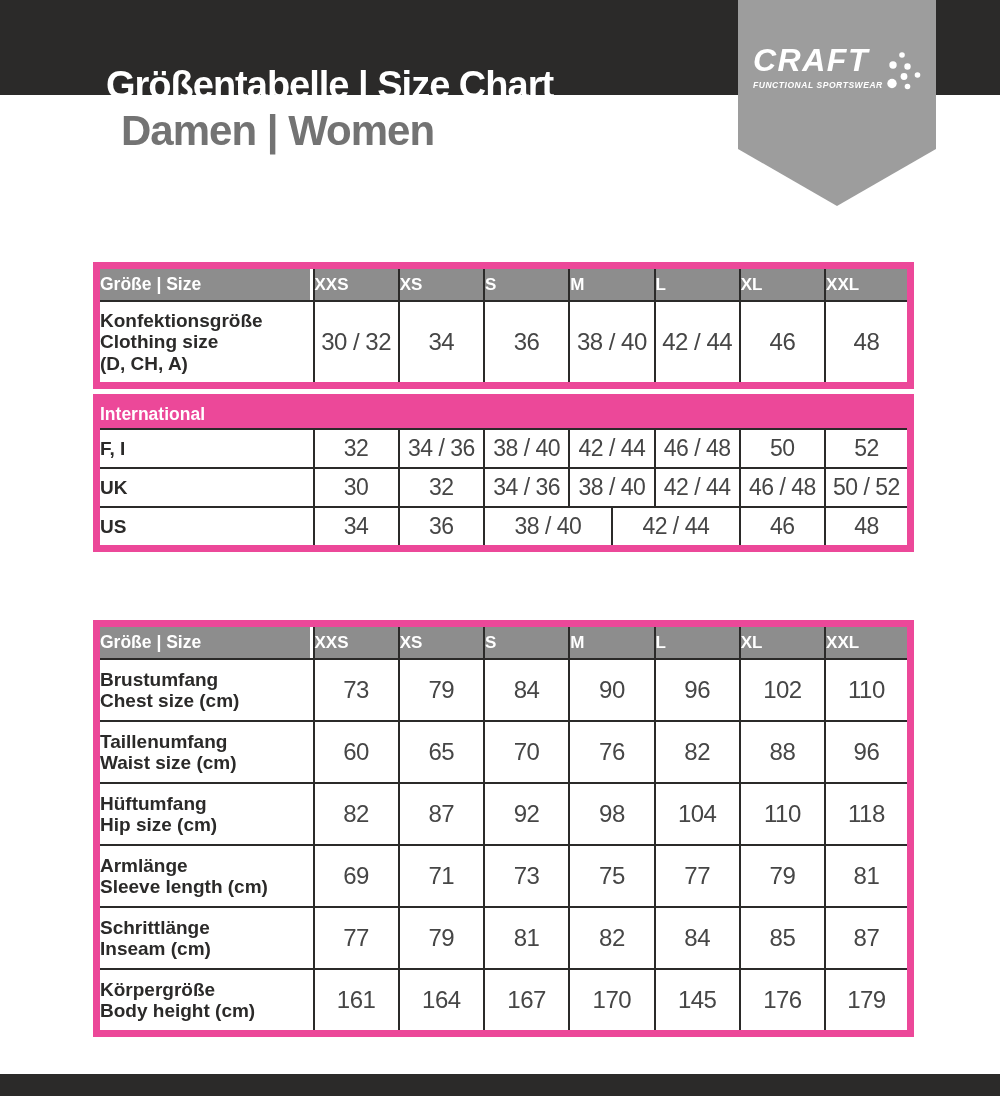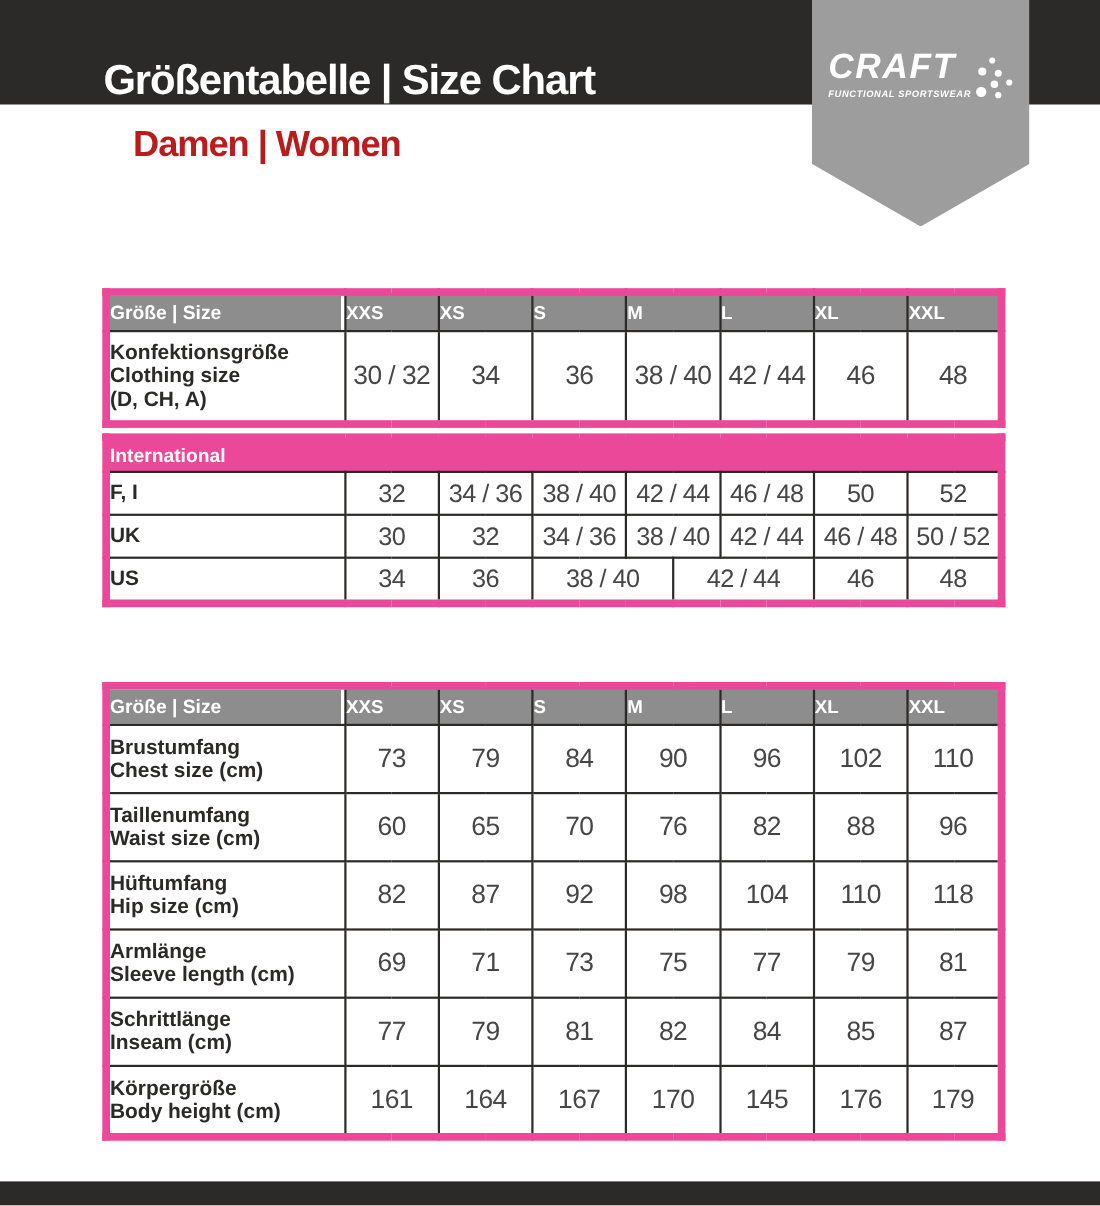--- a/index.html
+++ b/index.html
@@ -5,26 +5,26 @@
   html,body{margin:0;padding:0;}
   body{
     width:1000px;height:1096px;position:relative;overflow:hidden;
     background:#ffffff;
     font-family:"Liberation Sans","DejaVu Sans",sans-serif;
     -webkit-font-smoothing:antialiased;
   }
   .topbar{position:absolute;left:0;top:0;width:1000px;height:95px;background:#2b2a29;z-index:1;}
   .bottombar{position:absolute;left:0;top:1074px;width:1000px;height:22px;background:#2b2a29;z-index:1;}
   .page-title{
-    position:absolute;left:94px;top:53px;margin:0;z-index:2;
+    position:absolute;left:94px;top:53px;margin:12px;z-index:2;
     font-size:38px;line-height:40px;font-weight:bold;color:#ffffff;letter-spacing:-1px;white-space:nowrap;
   }
   .page-subtitle{
     position:absolute;left:121px;top:108px;margin:0;z-index:2;
-    font-size:33px;line-height:46px;font-weight:bold;color:#b91c1c;letter-spacing:-1px;white-space:nowrap;
+    font-size:42px;line-height:46px;font-weight:bold;color:#737373;letter-spacing:-1px;white-space:nowrap;
   }
   .ribbon{
     position:absolute;left:738px;top:0;width:198px;height:206px;background:#9d9d9d;z-index:3;
     -webkit-clip-path:polygon(0 0,100% 0,100% 72.3%,50% 100%,0 72.3%);
     clip-path:polygon(0 0,100% 0,100% 72.3%,50% 100%,0 72.3%);
   }
   .brand{position:absolute;left:15px;top:44px;width:180px;}
   .brand-name{
     display:block;font-size:32px;line-height:32px;font-weight:bold;font-style:italic;
     color:#ffffff;letter-spacing:1.5px;

